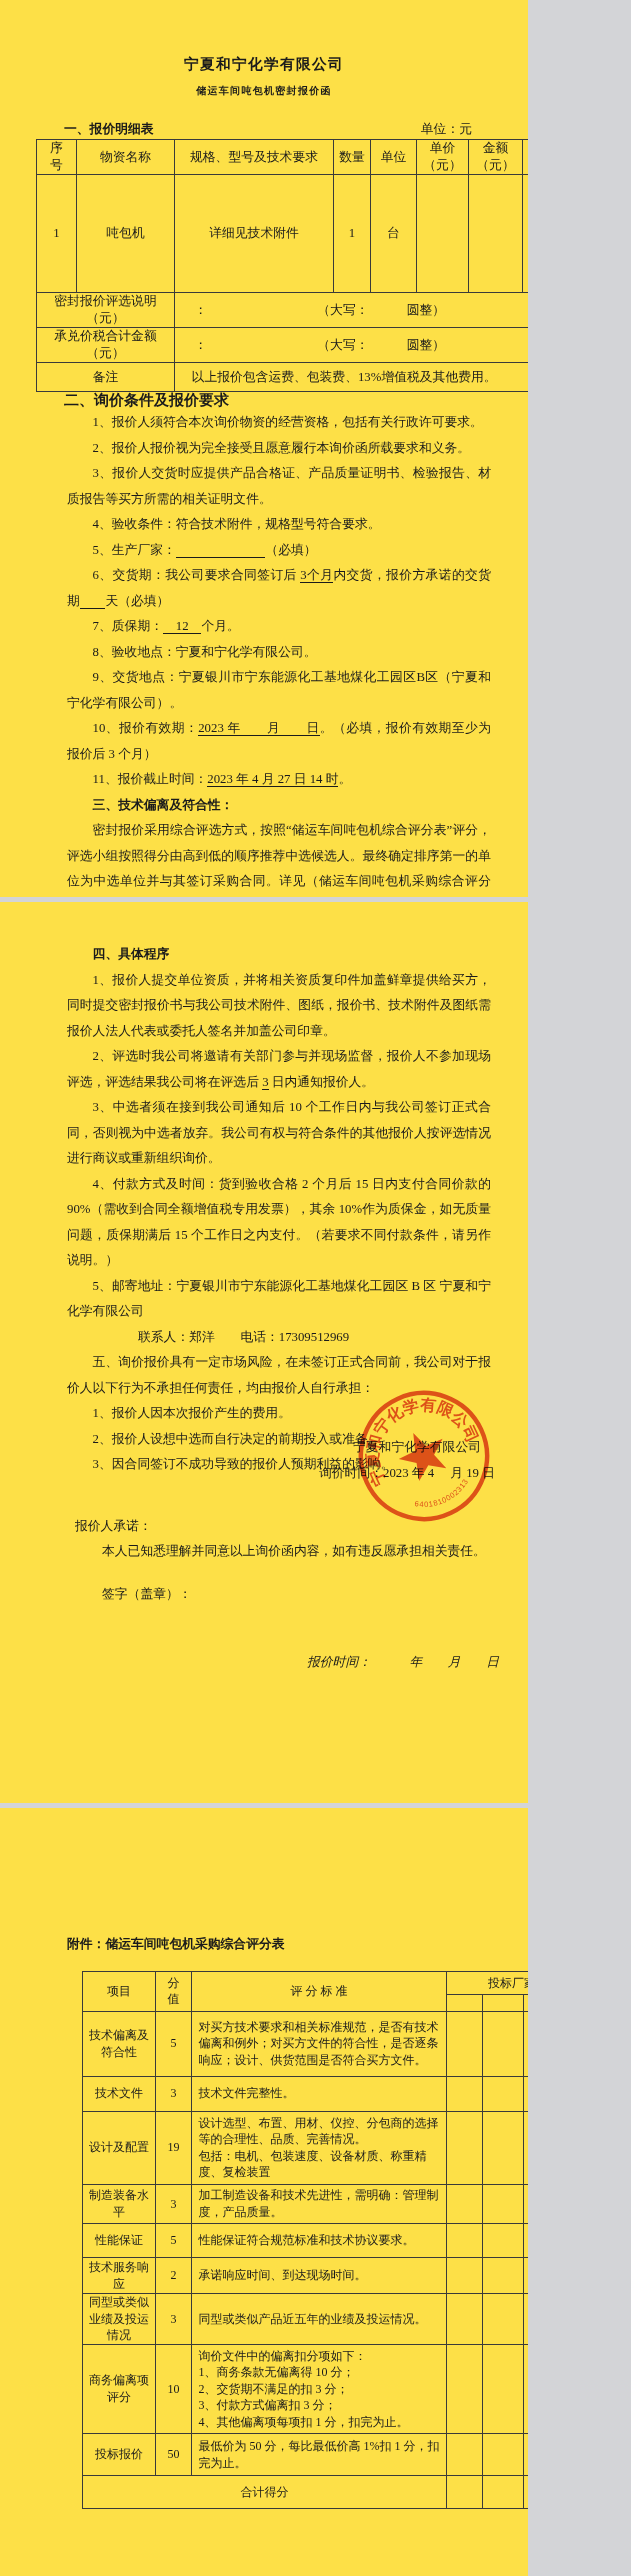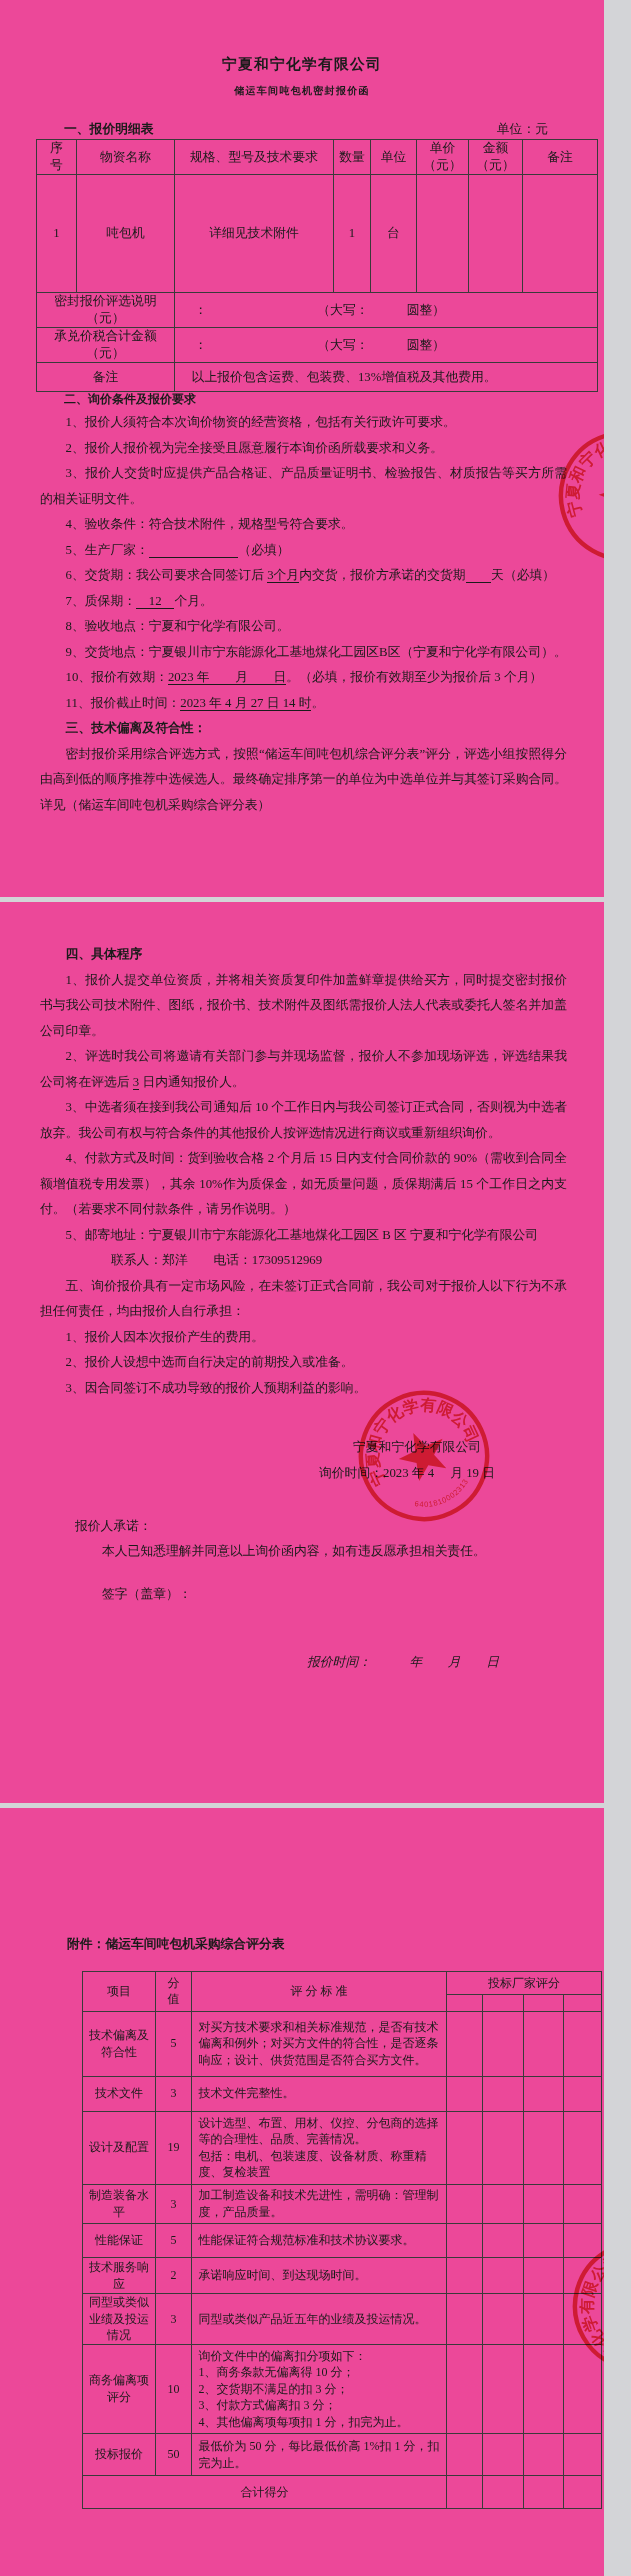--- a/index.html
+++ b/index.html
@@ -1,37 +1,37 @@
 <!DOCTYPE html>
 <html style="font-size:10.2px"><head>
 <meta charset="utf-8">
 <style>
   html,body{margin:0;padding:0;}
   body{width:632px;background:#d3d4d7;font-family:"Liberation Serif","DejaVu Serif",serif;color:#1b1b1b;}
-  .page{position:relative;width:604px;background:#ec4899;overflow:hidden;}
+  .page{position:relative;width:528px;background:#fde047;overflow:hidden;}
   #page1{height:897px;}
   #page2{height:901px;}
   #page3{height:768px;}
   .band{height:5.1px;background:#d3d4d7;}
   .b{font-weight:bold;}
   .u{border-bottom:1px solid #1b1b1b;}
   .doc-title{position:absolute;top:55px;left:0;width:100%;text-align:center;font-size:14.7px;font-weight:bold;letter-spacing:1.3px;}
   .doc-subtitle{position:absolute;top:84px;left:0;width:100%;text-align:center;font-size:10px;font-weight:bold;letter-spacing:1.3px;}
   .sec1-heading{position:absolute;top:121px;left:64px;font-size:12.8px;font-weight:bold;}
   .unit-note{position:absolute;top:121px;right:56px;font-size:12.8px;}
   table{border-collapse:collapse;table-layout:fixed;}
   td{border:1px solid #3a3a3a;text-align:center;vertical-align:middle;font-size:12.8px;white-space:pre-line;padding:0 1.3px;overflow:hidden;}
   .t1{position:absolute;left:36px;top:139px;width:560px;border:1.3px solid #2e2e2e;}
   .t1 .fill-cell{text-align:left;white-space:normal;margin-top:28px;}
   .t1 .fill-cell .s1{margin-left:18px;}
   .t1 .fill-cell .s2{margin-left:107px;}
   .t1 .fill-cell .s3{margin-left:35px;}
   .t1 .remark-cell{text-align:left;padding-left:16.6px;white-space:normal;}
-  .sec2-heading{position:absolute;top:391px;left:64px;font-size:12px;font-weight:bold;}
-  .flow{position:absolute;left:0;width:100%;box-sizing:border-box;padding:0 37px 0 40px;font-size:12.8px;line-height:25.5px;text-align:justify;}
+  .sec2-heading{position:absolute;top:391px;left:64px;font-size:15px;font-weight:bold;}
+  .flow{position:absolute;left:0;width:100%;box-sizing:border-box;padding:0 37px 0 67px;font-size:12.8px;line-height:25.5px;text-align:justify;}
   #p1-flow{top:410px;}
   #p2-flow{top:40px;}
   .flow p{margin:0;text-indent:2em;}
   .flow p.noindent{text-indent:0;}
   .flow p.deep{text-indent:0;padding-left:71px;}
   .abs{position:absolute;font-size:12.8px;white-space:pre;}
   .attach-title{position:absolute;top:128px;left:67px;font-size:12.8px;font-weight:bold;}
   .t2{position:absolute;left:82px;top:163px;width:520px;border:1.3px solid #2e2e2e;}
   .t2 td{font-size:12px;line-height:16.6px;}
   .t2 .crit{text-align:left;padding:2.6px 6.4px;white-space:normal;}

